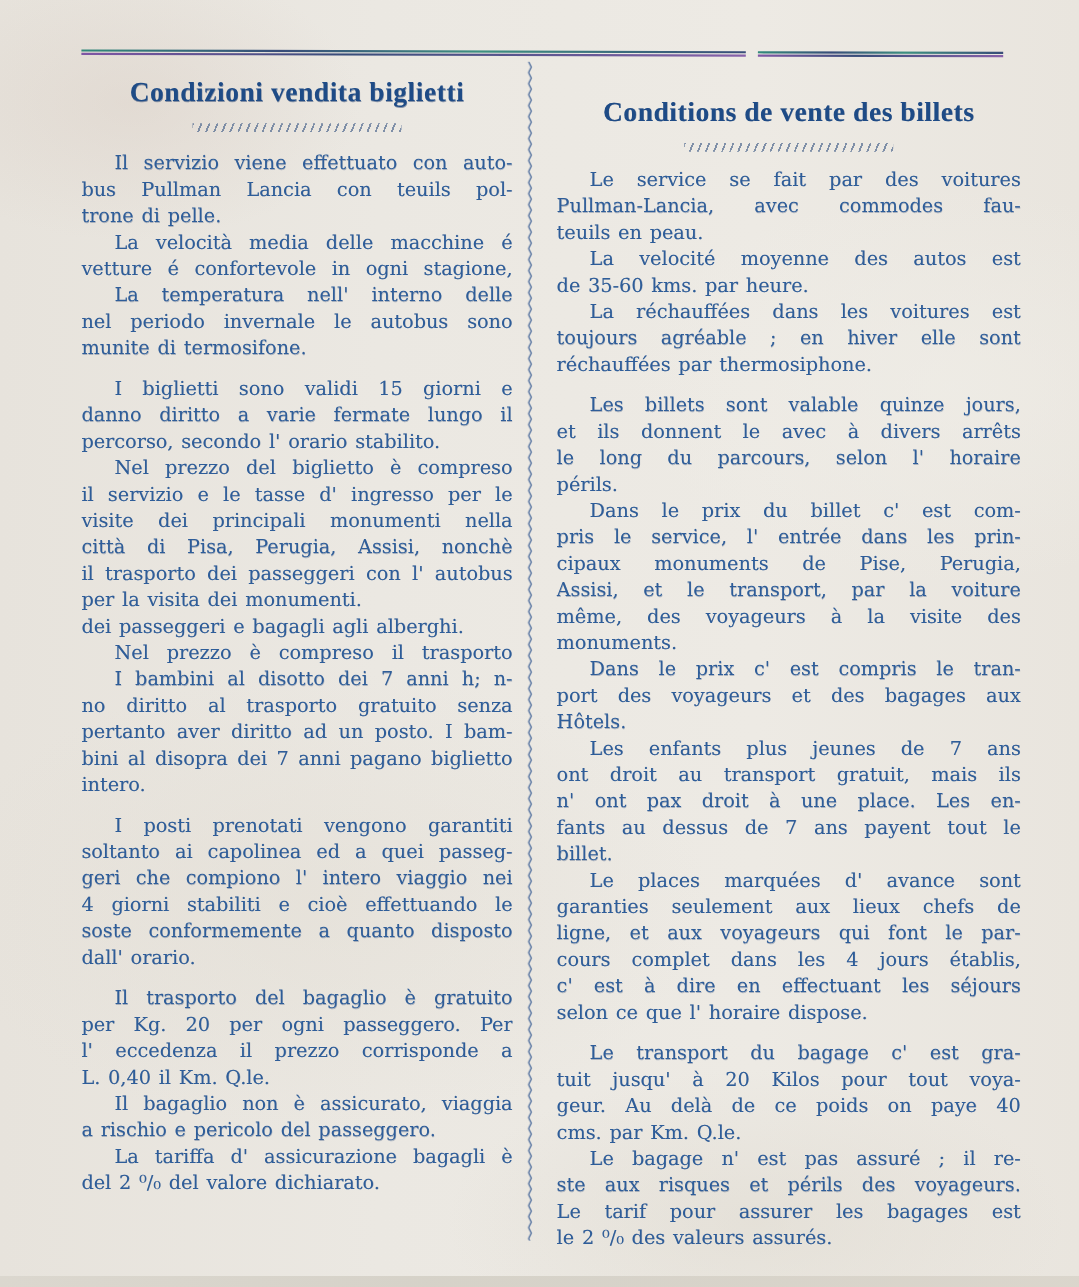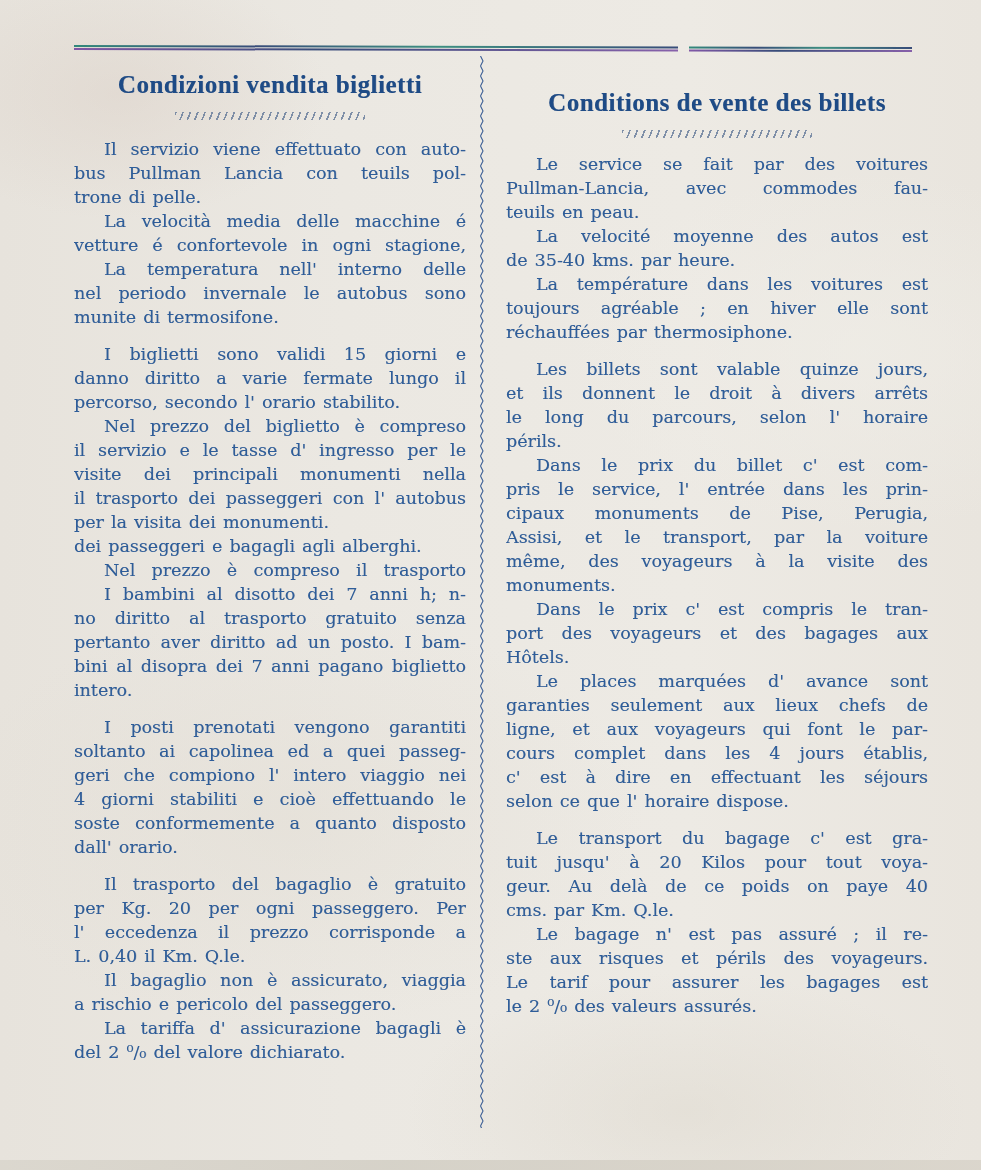--- a/index.html
+++ b/index.html
@@ -114,20 +114,21 @@
       </div>
       <div class="para gap">
         <div class="line first">I biglietti sono validi 15 giorni e</div>
         <div class="line">danno diritto a varie fermate lungo il</div>
         <div class="line last">percorso, secondo l' orario stabilito.</div>
       </div>
       <div class="para">
         <div class="line first">Nel prezzo del biglietto è compreso</div>
         <div class="line">il servizio e le tasse d' ingresso per le</div>
         <div class="line">visite dei principali monumenti nella</div>
+        <div class="line">città di Pisa, Perugia, Assisi, nonchè</div>
         <div class="line">il trasporto dei passeggeri con l' autobus</div>
         <div class="line last">per la visita dei monumenti.</div>
       </div>
       <div class="para">
         <div class="line last">dei passeggeri e bagagli agli alberghi.</div>
         <div class="line first">Nel prezzo è compreso il trasporto</div>
       </div>
       <div class="para">
         <div class="line first">I bambini al disotto dei 7 anni h; n-</div>
         <div class="line">no diritto al trasporto gratuito senza</div>
@@ -164,47 +165,54 @@
   <div class="col-title">Conditions de vente des billets</div>
   <div class="squiggle"></div>
   <div class="paras">
       <div class="para">
         <div class="line first">Le service se fait par des voitures</div>
         <div class="line">Pullman-Lancia, avec commodes fau-</div>
         <div class="line last">teuils en peau.</div>
       </div>
       <div class="para">
         <div class="line first">La velocité moyenne des autos est</div>
-        <div class="line last">de 35-40 kms. par heure.</div>
-      </div>
-      <div class="para">
-        <div class="line first">La température dans les voitures est</div>
+        <div class="line last">de 35-60 kms. par heure.</div>
+      </div>
+      <div class="para">
+        <div class="line first">La réchauffées dans les voitures est</div>
         <div class="line">toujours agréable ; en hiver elle sont</div>
         <div class="line last">réchauffées par thermosiphone.</div>
       </div>
       <div class="para gap">
         <div class="line first">Les billets sont valable quinze jours,</div>
-        <div class="line">et ils donnent le droit à divers arrêts</div>
+        <div class="line">et ils donnent le avec à divers arrêts</div>
         <div class="line">le long du parcours, selon l' horaire</div>
         <div class="line last">périls.</div>
       </div>
       <div class="para">
         <div class="line first">Dans le prix du billet c' est com-</div>
         <div class="line">pris le service, l' entrée dans les prin-</div>
         <div class="line">cipaux monuments de Pise, Perugia,</div>
         <div class="line">Assisi, et le transport, par la voiture</div>
         <div class="line">même, des voyageurs à la visite des</div>
         <div class="line last">monuments.</div>
       </div>
       <div class="para">
         <div class="line first">Dans le prix c' est compris le tran-</div>
         <div class="line">port des voyageurs et des bagages aux</div>
         <div class="line last">Hôtels.</div>
       </div>
       <div class="para">
+        <div class="line first">Les enfants plus jeunes de 7 ans</div>
+        <div class="line">ont droit au transport gratuit, mais ils</div>
+        <div class="line">n' ont pax droit à une place. Les en-</div>
+        <div class="line">fants au dessus de 7 ans payent tout le</div>
+        <div class="line last">billet.</div>
+      </div>
+      <div class="para">
         <div class="line first">Le places marquées d' avance sont</div>
         <div class="line">garanties seulement aux lieux chefs de</div>
         <div class="line">ligne, et aux voyageurs qui font le par-</div>
         <div class="line">cours complet dans les 4 jours établis,</div>
         <div class="line">c' est à dire en effectuant les séjours</div>
         <div class="line last">selon ce que l' horaire dispose.</div>
       </div>
       <div class="para gap">
         <div class="line first">Le transport du bagage c' est gra-</div>
         <div class="line">tuit jusqu' à 20 Kilos pour tout voya-</div>

